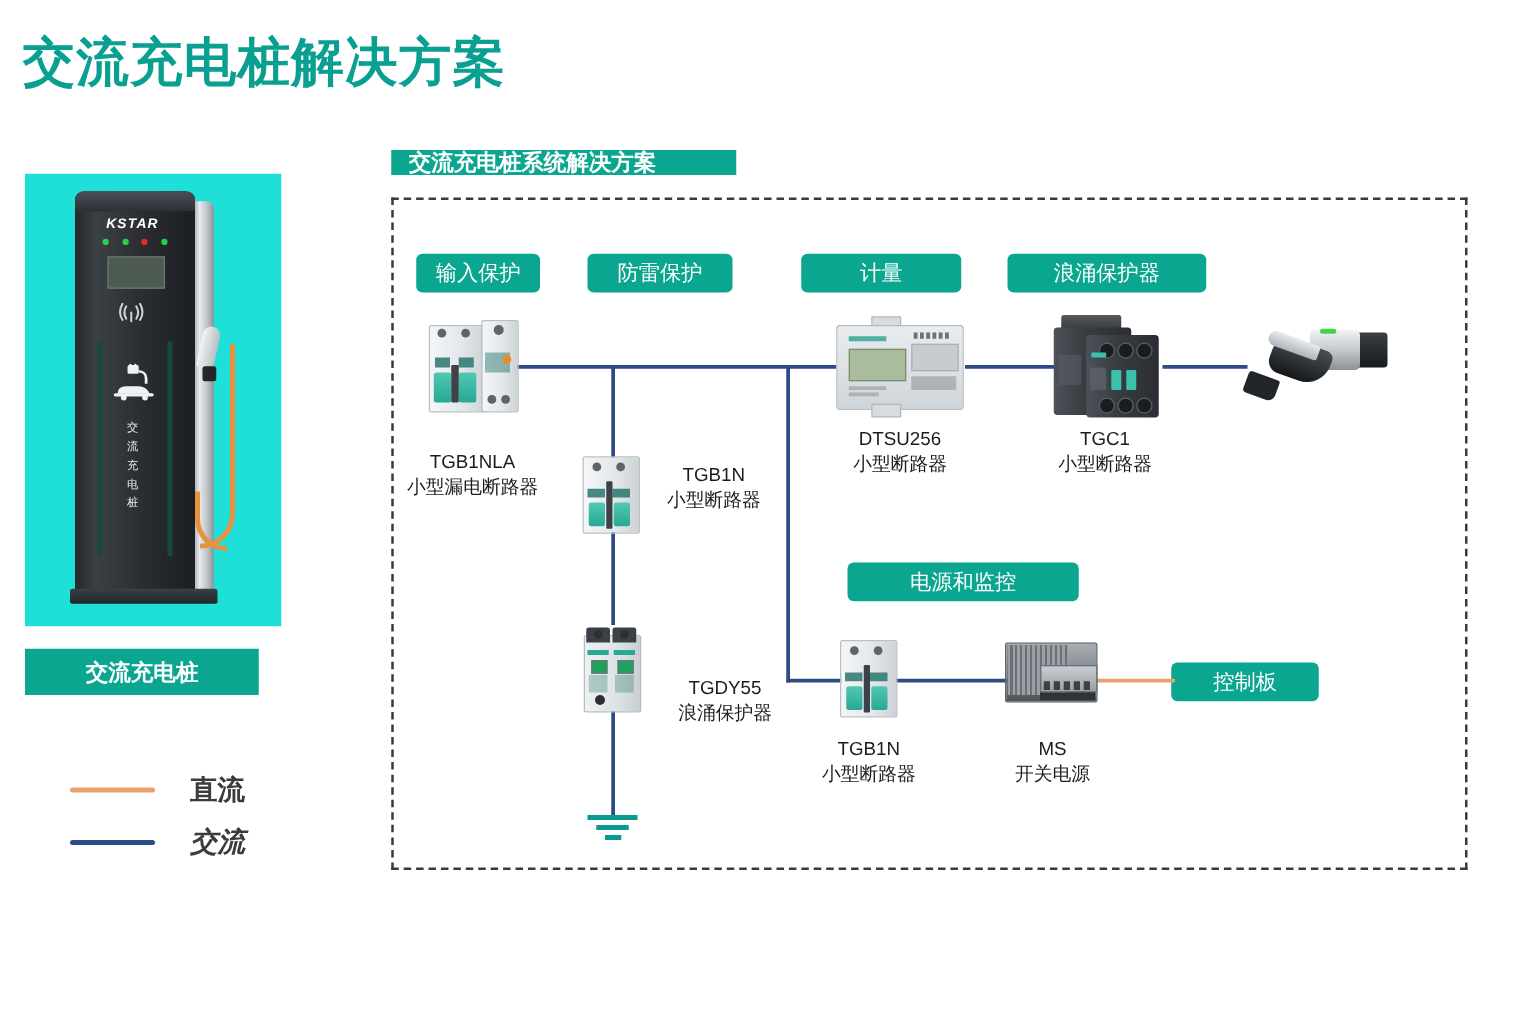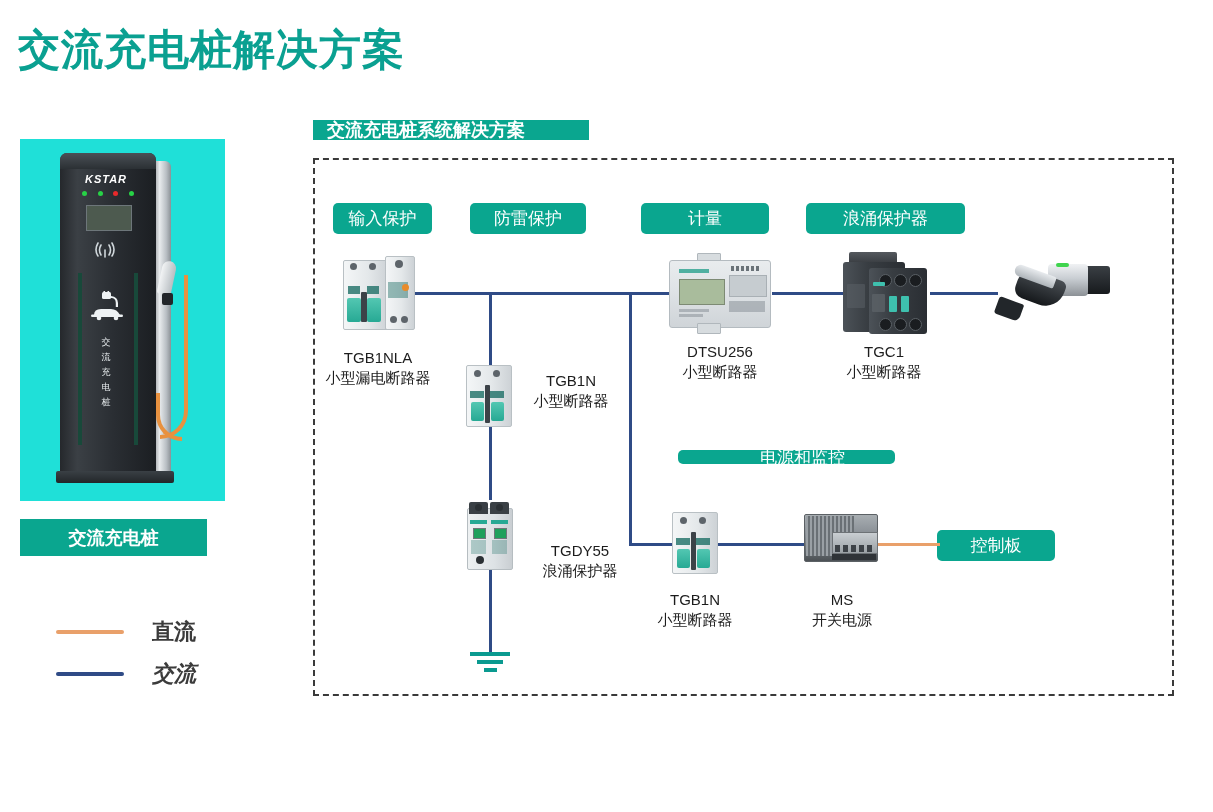--- a/index.html
+++ b/index.html
@@ -549,21 +549,21 @@
 </div>
 
 <div class="badge section-header" style="left:313px; top:120px; width:262px; height:20px;">交流充电桩系统解决方案</div>
 
 <div class="diagram-frame"></div>
 
 <div class="badge" style="left:333px; top:203px; width:99px; height:31px;">输入保护</div>
 <div class="badge" style="left:470px; top:203px; width:116px; height:31px;font-family:Liberation Mono, monospace;">防雷保护</div>
 <div class="badge" style="left:641px; top:203px; width:128px; height:31px;">计量</div>
 <div class="badge" style="left:806px; top:203px; width:159px; height:31px;">浪涌保护器</div>
-<div class="badge" style="left:678px; top:450px; width:185px; height:14px;padding-left:32px;">电源和监控</div>
+<div class="badge" style="left:678px; top:450px; width:185px; height:31px;">电源和监控</div>
 <div class="badge" style="left:937px; top:530px; width:118px; height:31px;">控制板</div>
 
 <div class="wire h" style="left:411px; top:292px; width:258px;"></div>
 
 <div class="wire h" style="left:772px; top:292px; width:72px;"></div>
 
 <div class="wire h" style="left:930px; top:292px; width:68px;"></div>
 
 <div class="wire h" style="left:411px; top:292px; width:0px;"></div>
 
@@ -593,21 +593,21 @@
   <div class="mcb-label" style="left:5px; top:34px; width:12px; height:8px;"></div>
   <div class="mcb-label" style="left:24px; top:34px; width:12px; height:8px;"></div>
   <div class="mcb-lever" style="left:4px; top:46px; width:14px; height:24px;"></div>
   <div class="mcb-lever" style="left:24px; top:46px; width:14px; height:24px;"></div>
   <div class="mcb-dark" style="left:18px; top:40px; width:6px; height:30px;"></div>
   <div class="mcb-label" style="left:45px; top:30px; width:20px; height:16px; opacity:.45;"></div>
   <div class="mcb-orange" style="left:59px; top:32px; width:7px; height:7px;"></div>
   <div class="mcb-term" style="left:47px; top:64px; width:7px; height:7px;"></div>
   <div class="mcb-term" style="left:58px; top:64px; width:7px; height:7px;"></div>
 </div>
-<div class="caption" style="left:283px; top:348px; width:190px;">
+<div class="caption" style="left:283px; top:360px; width:190px;">
   <div>TGB1NLA</div>
   <div>小型漏电断路器</div>
 </div>
 
 <div class="comp" style="left:466px; top:365px; width:46px; height:60px;">
   <div class="mcb-body" style="left:0; top:0; width:44px; height:60px;"></div>
   <div class="mcb-term" style="left:8px; top:5px; width:7px; height:7px;"></div>
   <div class="mcb-term" style="left:27px; top:5px; width:7px; height:7px;"></div>
   <div class="mcb-label" style="left:4px; top:26px; width:14px; height:7px;"></div>
   <div class="mcb-label" style="left:24px; top:26px; width:14px; height:7px;"></div>

